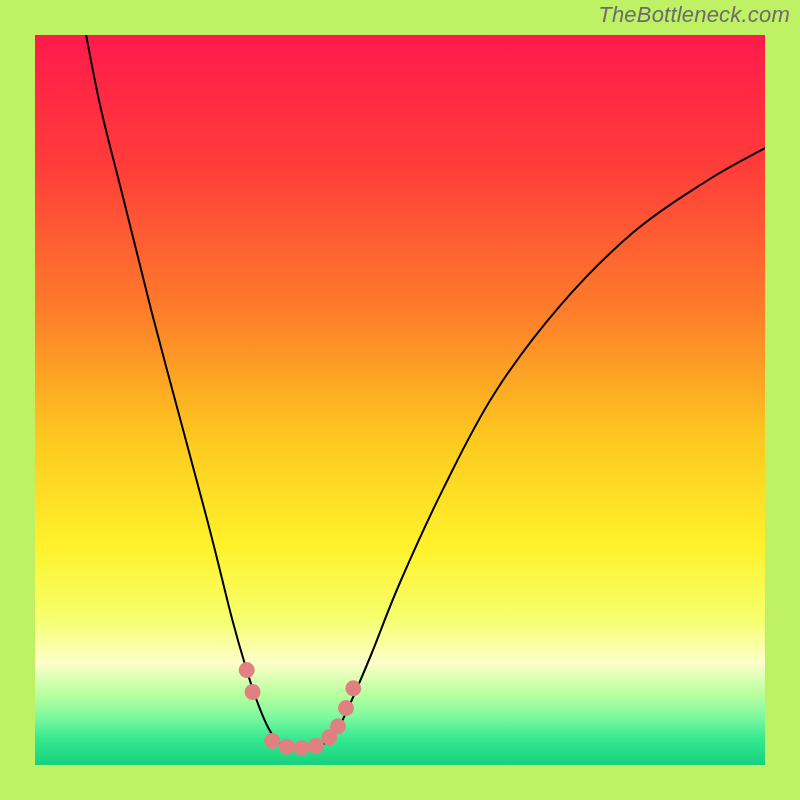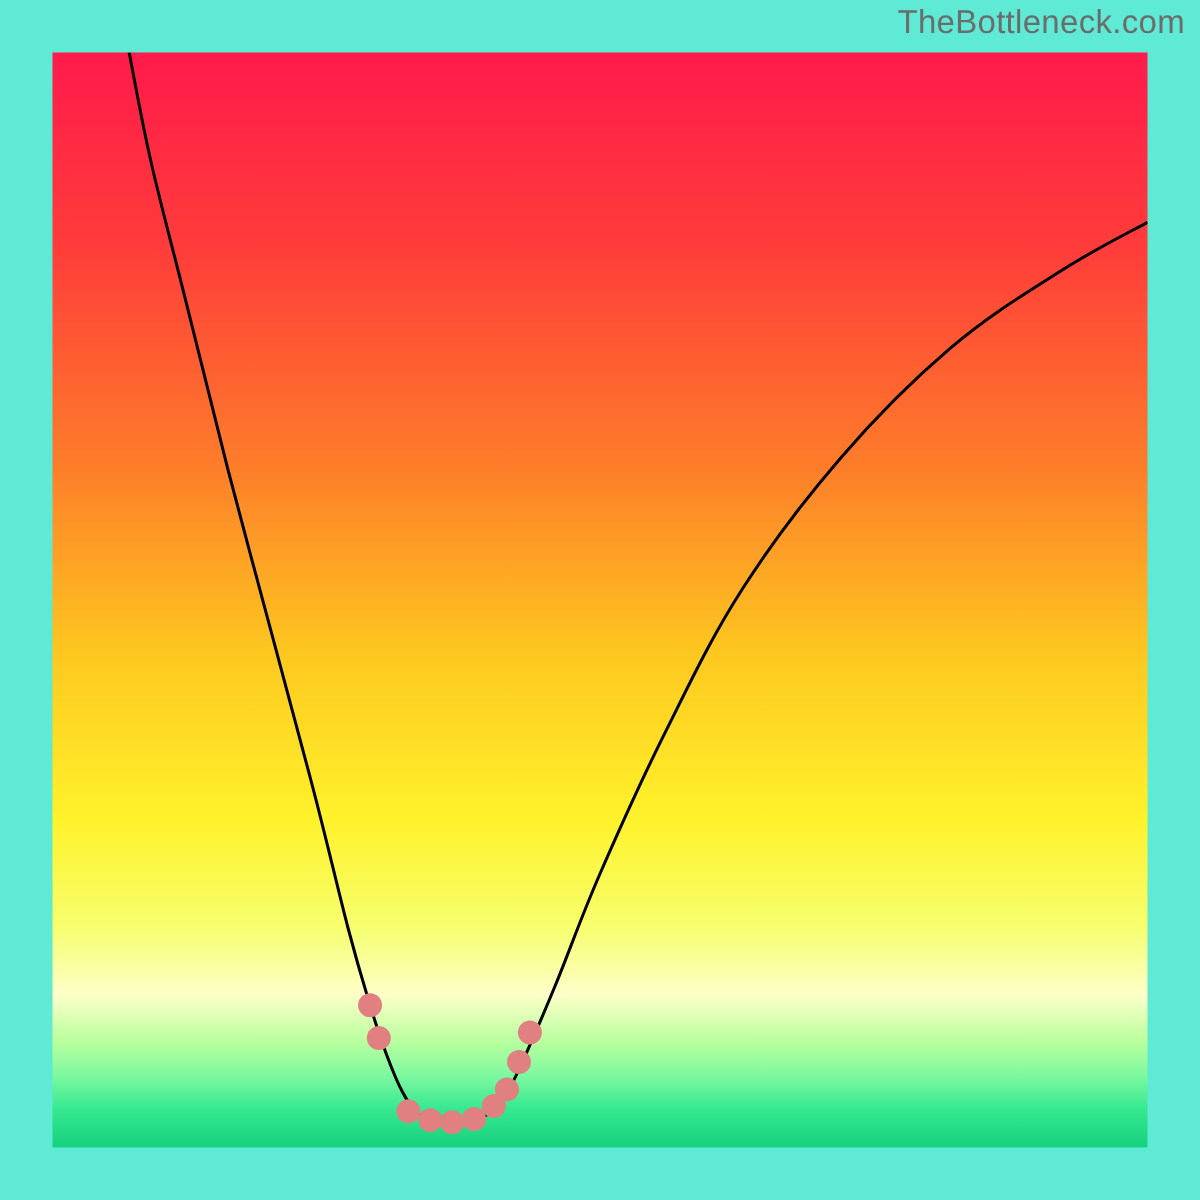--- a/index.html
+++ b/index.html
@@ -8,21 +8,22 @@
     width: 800px;
     height: 800px;
     background: #000;
     font-family: Arial, Helvetica, sans-serif;
     overflow: hidden;
   }
   .frame {
     position: relative;
     width: 800px;
     height: 800px;
-    background: #5eead4;
+    background: #bef264;
+    font-style: italic;
   }
   .watermark {
     position: absolute;
     top: 2px;
     right: 10px;
     color: #6c6c6c;
     font-size: 22px;
     font-weight: 500;
     letter-spacing: 0.2px;
     z-index: 10;

